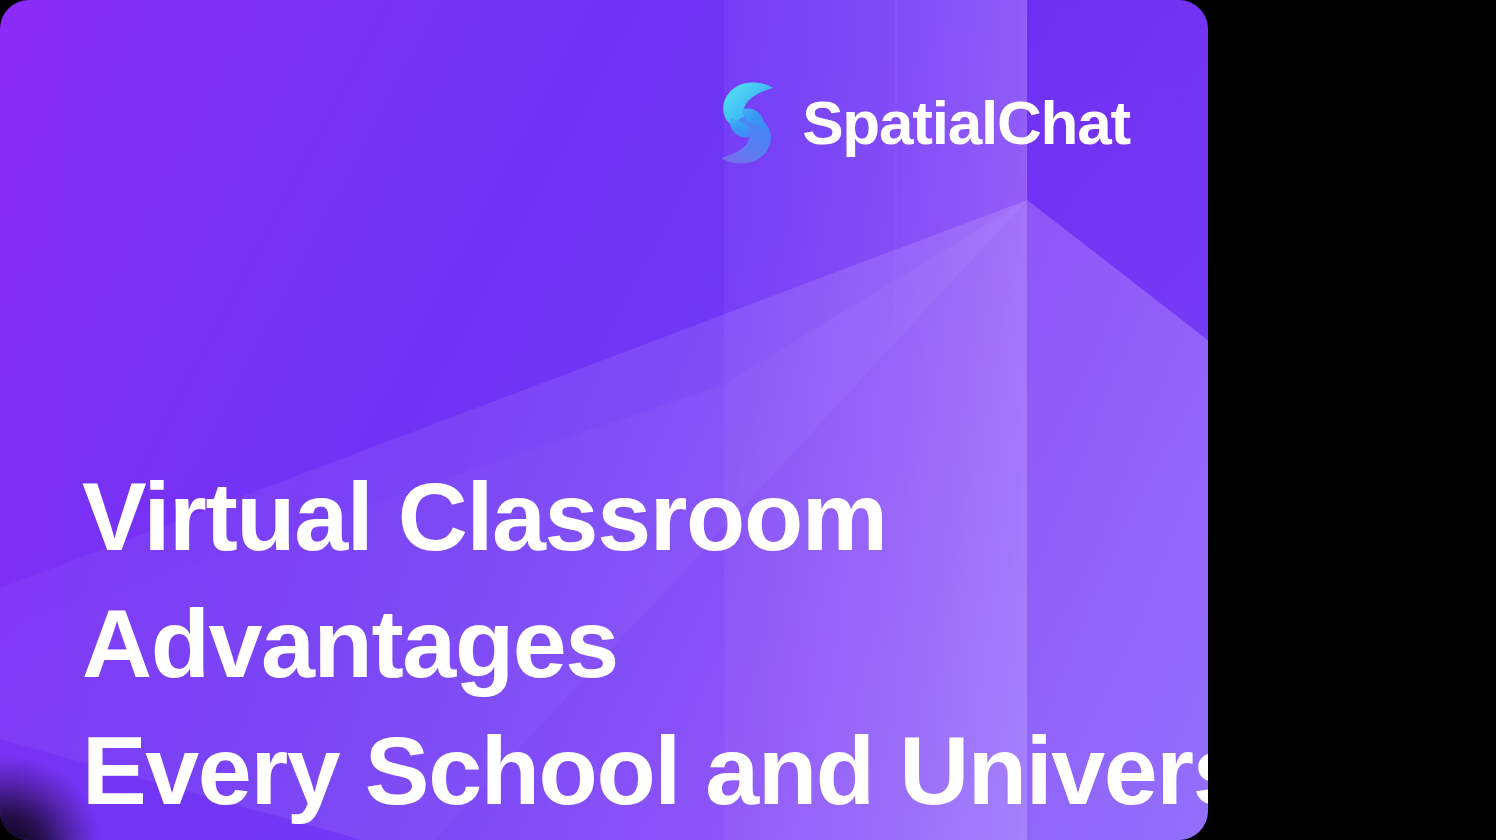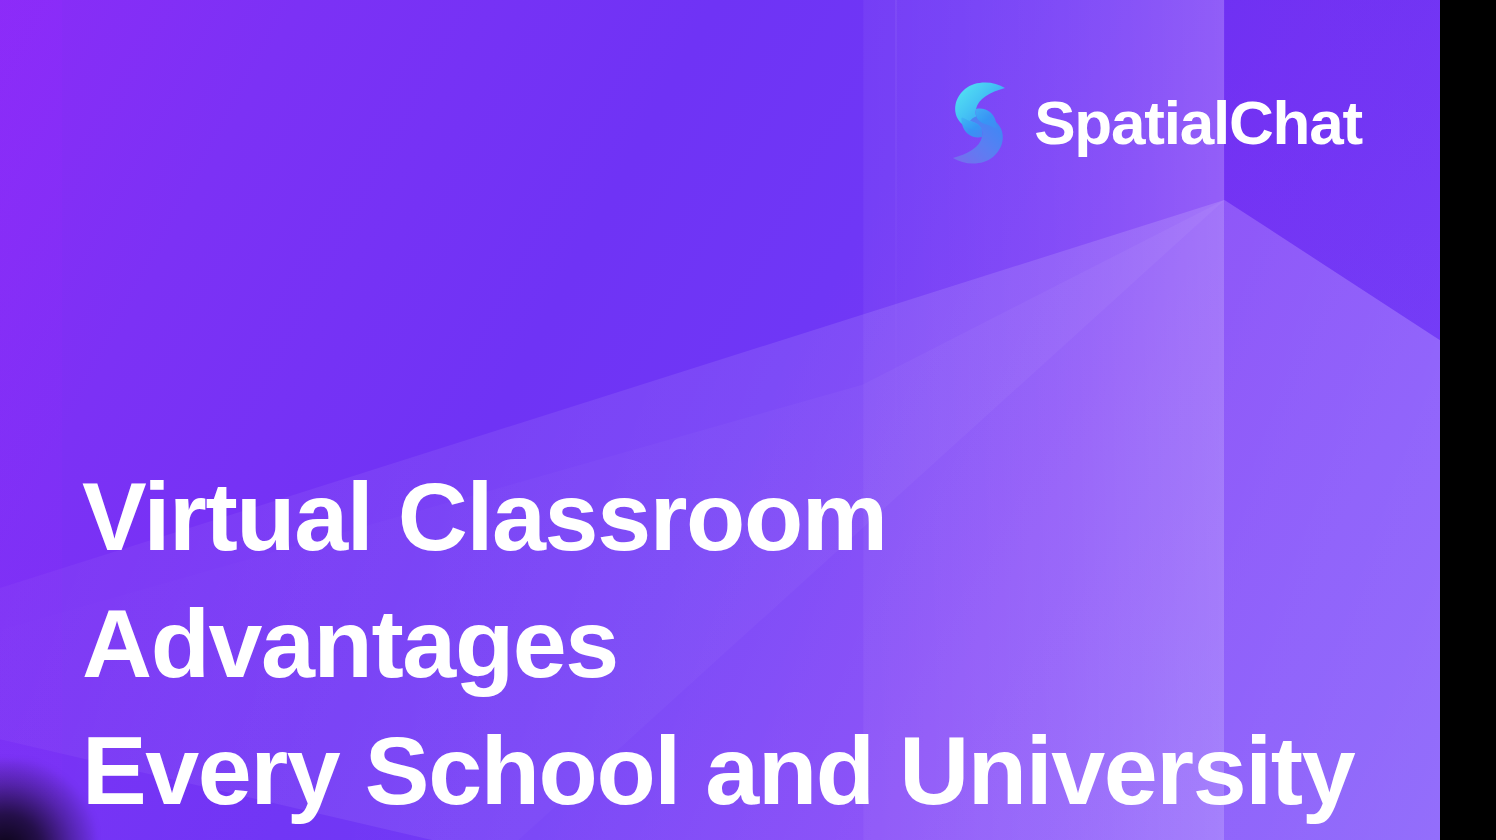--- a/index.html
+++ b/index.html
@@ -7,34 +7,35 @@
     margin: 0;
     padding: 0;
     background: #000;
   }
   body {
     font-family: "Liberation Sans", sans-serif;
   }
 
   #banner {
     position: relative;
-    width: 1440px;
+    width: 1208px;
     height: 840px;
     overflow: hidden;
     background: #7433F4;
     
     background-image:
       linear-gradient(118deg,
         #8A2CF7 0%,
         #7C31F5 16%,
         #6F33F5 38%,
         #6F37F6 52%,
         #7C3BF7 70%,
         #7B45FA 86%,
         #7A4DFA 100%);
+    border-radius: 29px;
   }
 
   
   .facet {
     position: absolute;
     pointer-events: none;
   }
 
   
   #facet-band-light {

